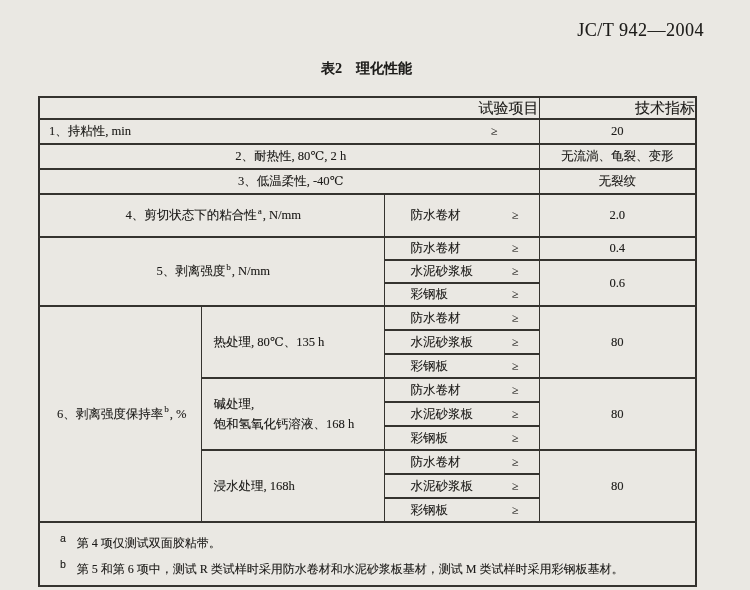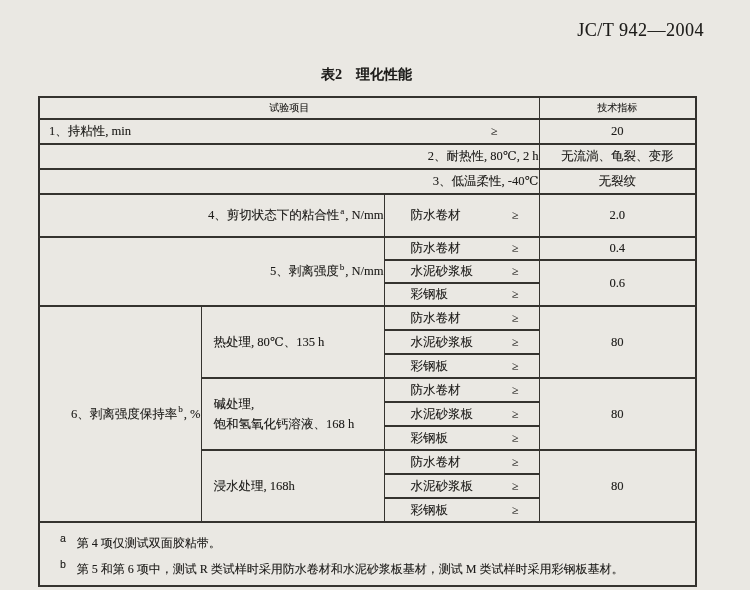--- a/index.html
+++ b/index.html
@@ -18,21 +18,21 @@
   }
   .doc-number {
     position: absolute;
     top: 20px;
     right: 46px;
     font-size: 18px;
     letter-spacing: 0.5px;
   }
   .table-title {
     position: absolute;
-    top: 66px;
+    top: 60px;
     left: 38px;
     width: 657px;
     text-align: center;
     font-size: 14px;
     font-weight: bold;
   }
   table.spec-table {
     position: absolute;
     top: 96px;
     left: 38px;
@@ -49,22 +49,22 @@
     padding: 0;
     overflow: hidden;
   }
   .rh22 { height: 22px; }
   .rh25 { height: 25px; }
   .rh31 { height: 43px; }
   .rh23 { height: 23px; }
   .rh24 { height: 24px; }
   .rhfn { height: 48px; }
   .c { text-align: center; }
-  .hdr { font-size: 10px; }
-  .plain-label { text-align: right; padding-left: 3px; }
+  .hdr { font-size: 15px; text-align: right; }
+  .plain-label { text-align: center; padding-left: 3px; }
   .flex-between {
     display: flex;
     justify-content: space-between;
     align-items: center;
   }
   .label-wrap  { padding: 0 41px 0 9px; }
   .mat-wrap    { padding: 0 20px 0 26px; gap: 14px; }
   .treat-cell  { text-align: left; padding-left: 12px; line-height: 1.6; }
   .treat-cell span { display: block; }
   sup.mark {

